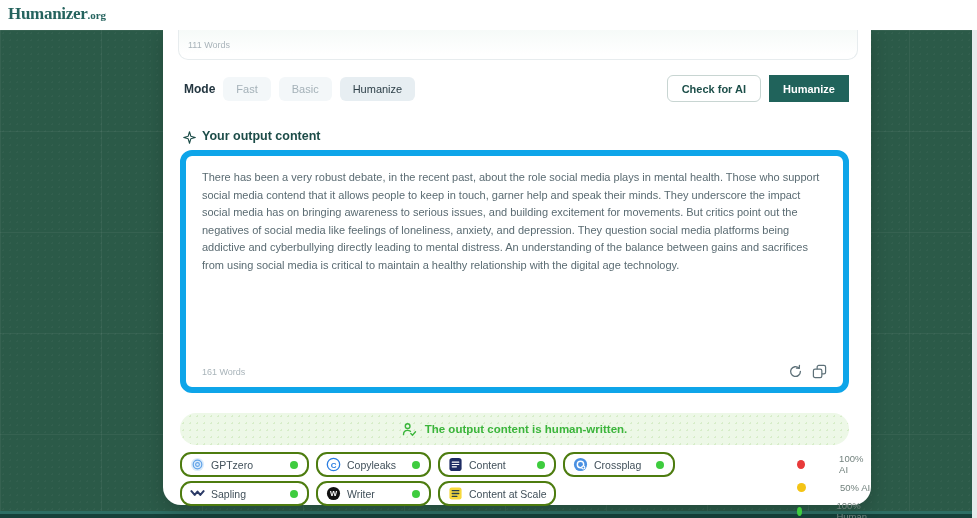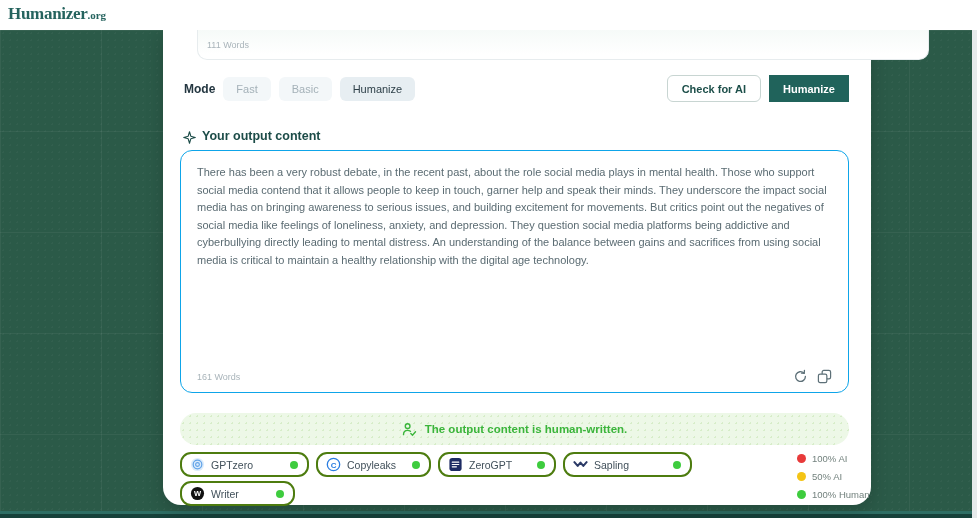--- a/index.html
+++ b/index.html
@@ -33,24 +33,23 @@
 
   
   .card {
     position:absolute; left:163px; top:30px; width:708px; height:475px;
     background:#ffffff; border-radius:0 0 18px 18px; z-index:2;
     box-shadow:0 6px 18px rgba(0,0,0,0.18);
   }
 
   
   .input-box {
-    position:absolute; left:15px; top:0; width:732px; height:30px;
+    position:absolute; left:15px; top:0; width:680px; height:30px;
     border:1px solid #e7ecee; border-top:none; border-radius:0 0 10px 10px;
     background:linear-gradient(180deg,#f6faf8, #ffffff 85%);
-    margin-left:19px;
   }
   .input-words { position:absolute; left:9px; bottom:9px; font-size:9px; color:#a9b4ba; }
 
   
   .mode-row { position:absolute; left:21px; top:45px; height:27px; display:flex; align-items:center; }
   .mode-label { font-size:12px; font-weight:bold; color:#233640; margin-right:8px; }
   .mode-btn {
     height:24px; border:none; border-radius:6px; background:#f3f7f9;
     color:#a4b1b8; font-size:11px; font-family:inherit; margin-right:8px; padding:0 13px; cursor:pointer;
   }
@@ -66,21 +65,21 @@
     color:#ffffff; font-weight:bold; font-size:11px; font-family:inherit; cursor:pointer;
   }
 
   
   .section-head { position:absolute; left:20px; top:99px; display:flex; align-items:center; gap:6px; }
   .section-head .star { width:13px; height:13px; }
   .section-title { font-size:12.5px; font-weight:bold; color:#1c4c48; }
 
   .output-box {
     position:absolute; left:17px; top:120px; width:669px; height:243px;
-    border:1px solid #0ea5e9; border-radius:12px; background:#fff;
+    border:6px solid #0ea5e9; border-radius:12px; background:#fff;
   }
   .output-text {
     padding:13px 16px; font-size:11px; line-height:17.5px; color:#5a6b72; text-align:left;
   }
   .output-words { position:absolute; left:16px; bottom:10px; font-size:9px; color:#a9b4ba; }
   .output-icons { position:absolute; right:16px; bottom:8px; display:flex; gap:9px; align-items:center; }
   .icon-btn { width:15px; height:15px; cursor:pointer; color:#5d7078; }
   .icon-btn svg { width:15px; height:15px; display:block; }
 
   
@@ -102,21 +101,21 @@
   .chip .c-icon { width:15px; height:15px; margin-right:6px; flex:none; display:flex; align-items:center; justify-content:center; }
   .chip .c-label { font-size:10.5px; color:#41505a; white-space:nowrap; }
   .chip .dot { width:8px; height:8px; border-radius:50%; background:#3ecc3e; margin-left:auto; }
   .w1 { width:129px; } .w2 { width:115px; } .w3 { width:118px; } .w4 { width:112px; }
 
   
   .legend { position:absolute; left:634px; top:423px; display:flex; flex-direction:column; gap:7px; }
   .legend-item { display:flex; align-items:center; gap:6px; }
   .legend-dot { width:9px; height:9px; border-radius:50%; }
   .ld-red { background:#e83a3a; } .ld-yellow { background:#f4c415; } .ld-green { background:#3ecc3e; }
-  .legend-label { font-size:9.5px; color:#73827e; }
+  .legend-label { font-size:9.5px; color:#73827e;margin-left:28px; }
 </style>
 </head>
 <body>
 
 <div class="bg"></div>
 <div class="bottom-strip"></div>
 <div class="scrollbar"></div>
 
 <div class="header">
   <div class="logo"><span class="word">Humanizer</span><span class="tld">.org</span></div>
@@ -201,40 +200,61 @@
       <span class="c-label">Copyleaks</span>
       <span class="dot"></span>
     </div>
     <div class="chip w3">
       <span class="c-icon">
         <svg viewBox="0 0 16 16" width="15" height="15">
             <rect x="1.5" y="1" width="13" height="14" rx="3" fill="#1d2b63"></rect>
             <path d="M4.5 5.5 h7 M4.5 8 h7 M4.5 10.5 h4.5" stroke="#ffffff" stroke-width="1.2" stroke-linecap="round"></path>
           </svg>
       </span>
-      <span class="c-label">ZeroGPT</span>
+      <span class="c-label">Content</span>
+      <span class="dot"></span>
+    </div>
+    <div class="chip w4">
+      <span class="c-icon">
+        <svg viewBox="0 0 16 16" width="15" height="15">
+            <circle cx="8" cy="8" r="7" fill="#4a90e2"></circle>
+            <circle cx="8" cy="8" r="3.4" fill="none" stroke="#ffffff" stroke-width="1.5"></circle>
+            <circle cx="11" cy="11.2" r="1.6" fill="#4a90e2" stroke="#ffffff" stroke-width="1.2"></circle>
+          </svg>
+      </span>
+      <span class="c-label">Crossplag</span>
       <span class="dot"></span>
     </div>
     <div class="chip w1">
       <span class="c-icon">
         <svg viewBox="0 0 16 16" width="15" height="15">
             <path d="M1.5 5.5 L5 9.5 L8 6 L11 9.5 L14.5 5.5" fill="none" stroke="#2b3a66" stroke-width="2.2" stroke-linecap="round" stroke-linejoin="round"></path>
           </svg>
       </span>
       <span class="c-label">Sapling</span>
       <span class="dot"></span>
     </div>
     <div class="chip w2">
       <span class="c-icon">
         <svg viewBox="0 0 16 16" width="15" height="15">
             <circle cx="8" cy="8" r="7" fill="#111111"></circle>
             <text x="8" y="11" font-family="Liberation Sans, sans-serif" font-size="8" font-weight="bold" fill="#ffffff" text-anchor="middle">W</text>
           </svg>
       </span>
       <span class="c-label">Writer</span>
+      <span class="dot"></span>
+    </div>
+    <div class="chip w3">
+      <span class="c-icon">
+        <svg viewBox="0 0 16 16" width="15" height="15">
+            <rect x="1.5" y="1.5" width="13" height="13" rx="2.5" fill="#f6d83c"></rect>
+            <path d="M4.5 5 h7 M4.5 8 h7 M4.5 11 h5" stroke="#27414d" stroke-width="1.4" stroke-linecap="round"></path>
+          </svg>
+      </span>
+      <span class="c-label">Content at Scale</span>
       <span class="dot"></span>
     </div>
   </div>
 
   <div class="legend">
     <div class="legend-item">
       <span class="legend-dot ld-red"></span>
       <span class="legend-label">100% AI</span>
     </div>
     <div class="legend-item">

